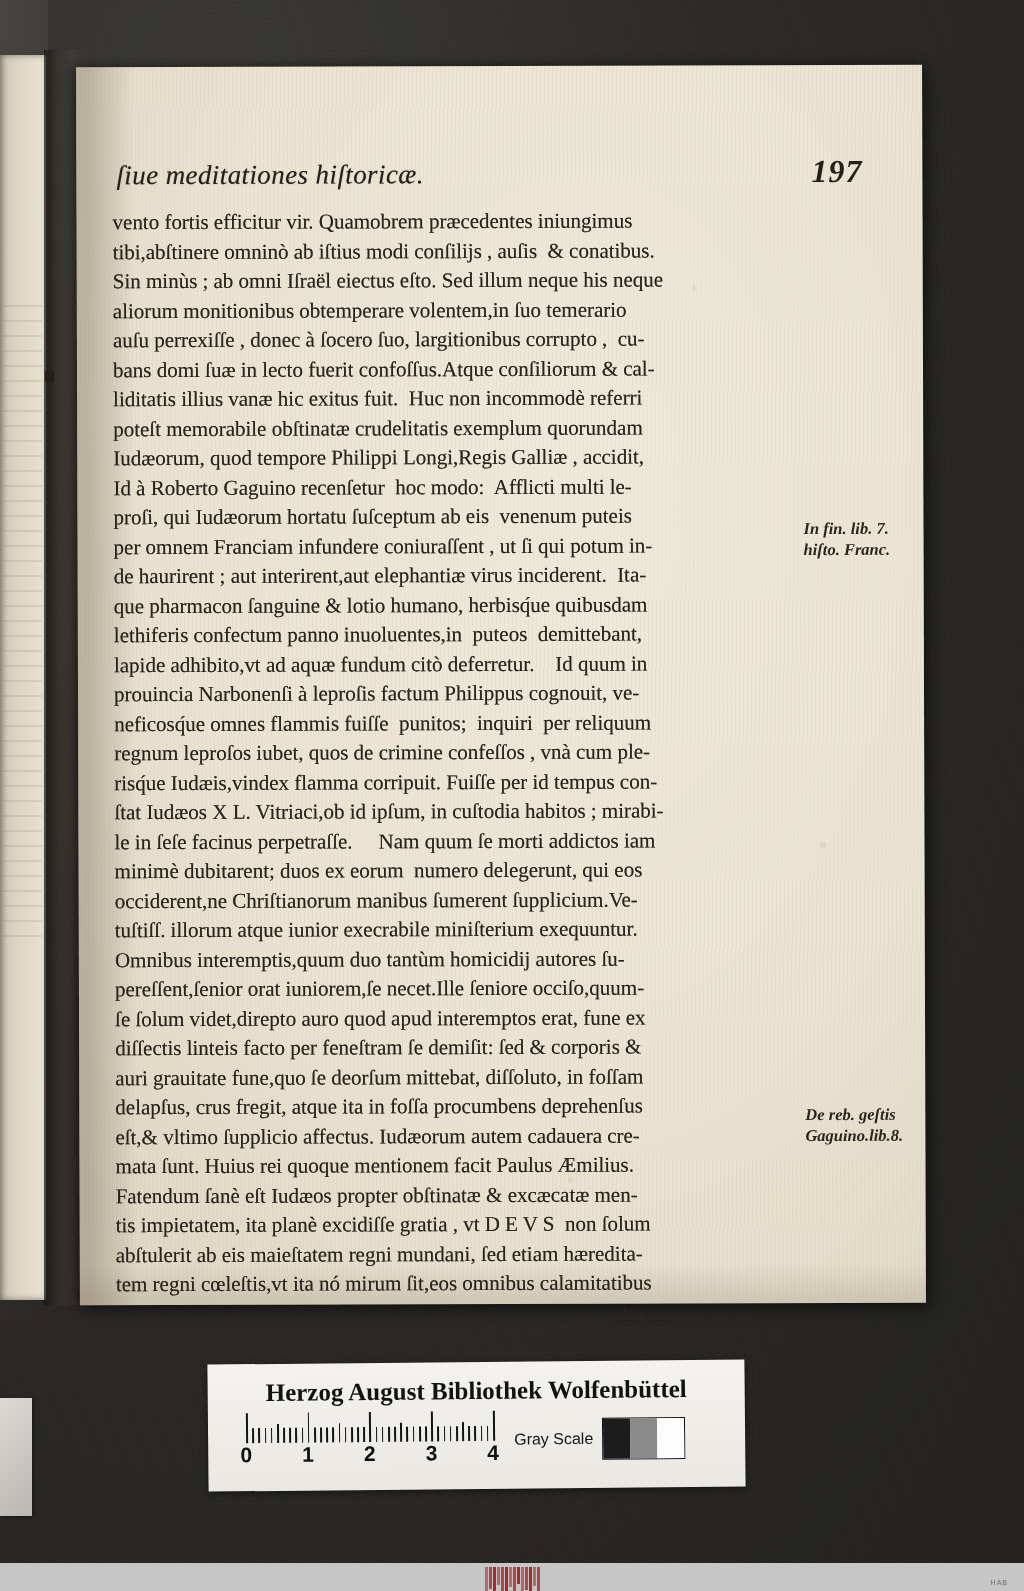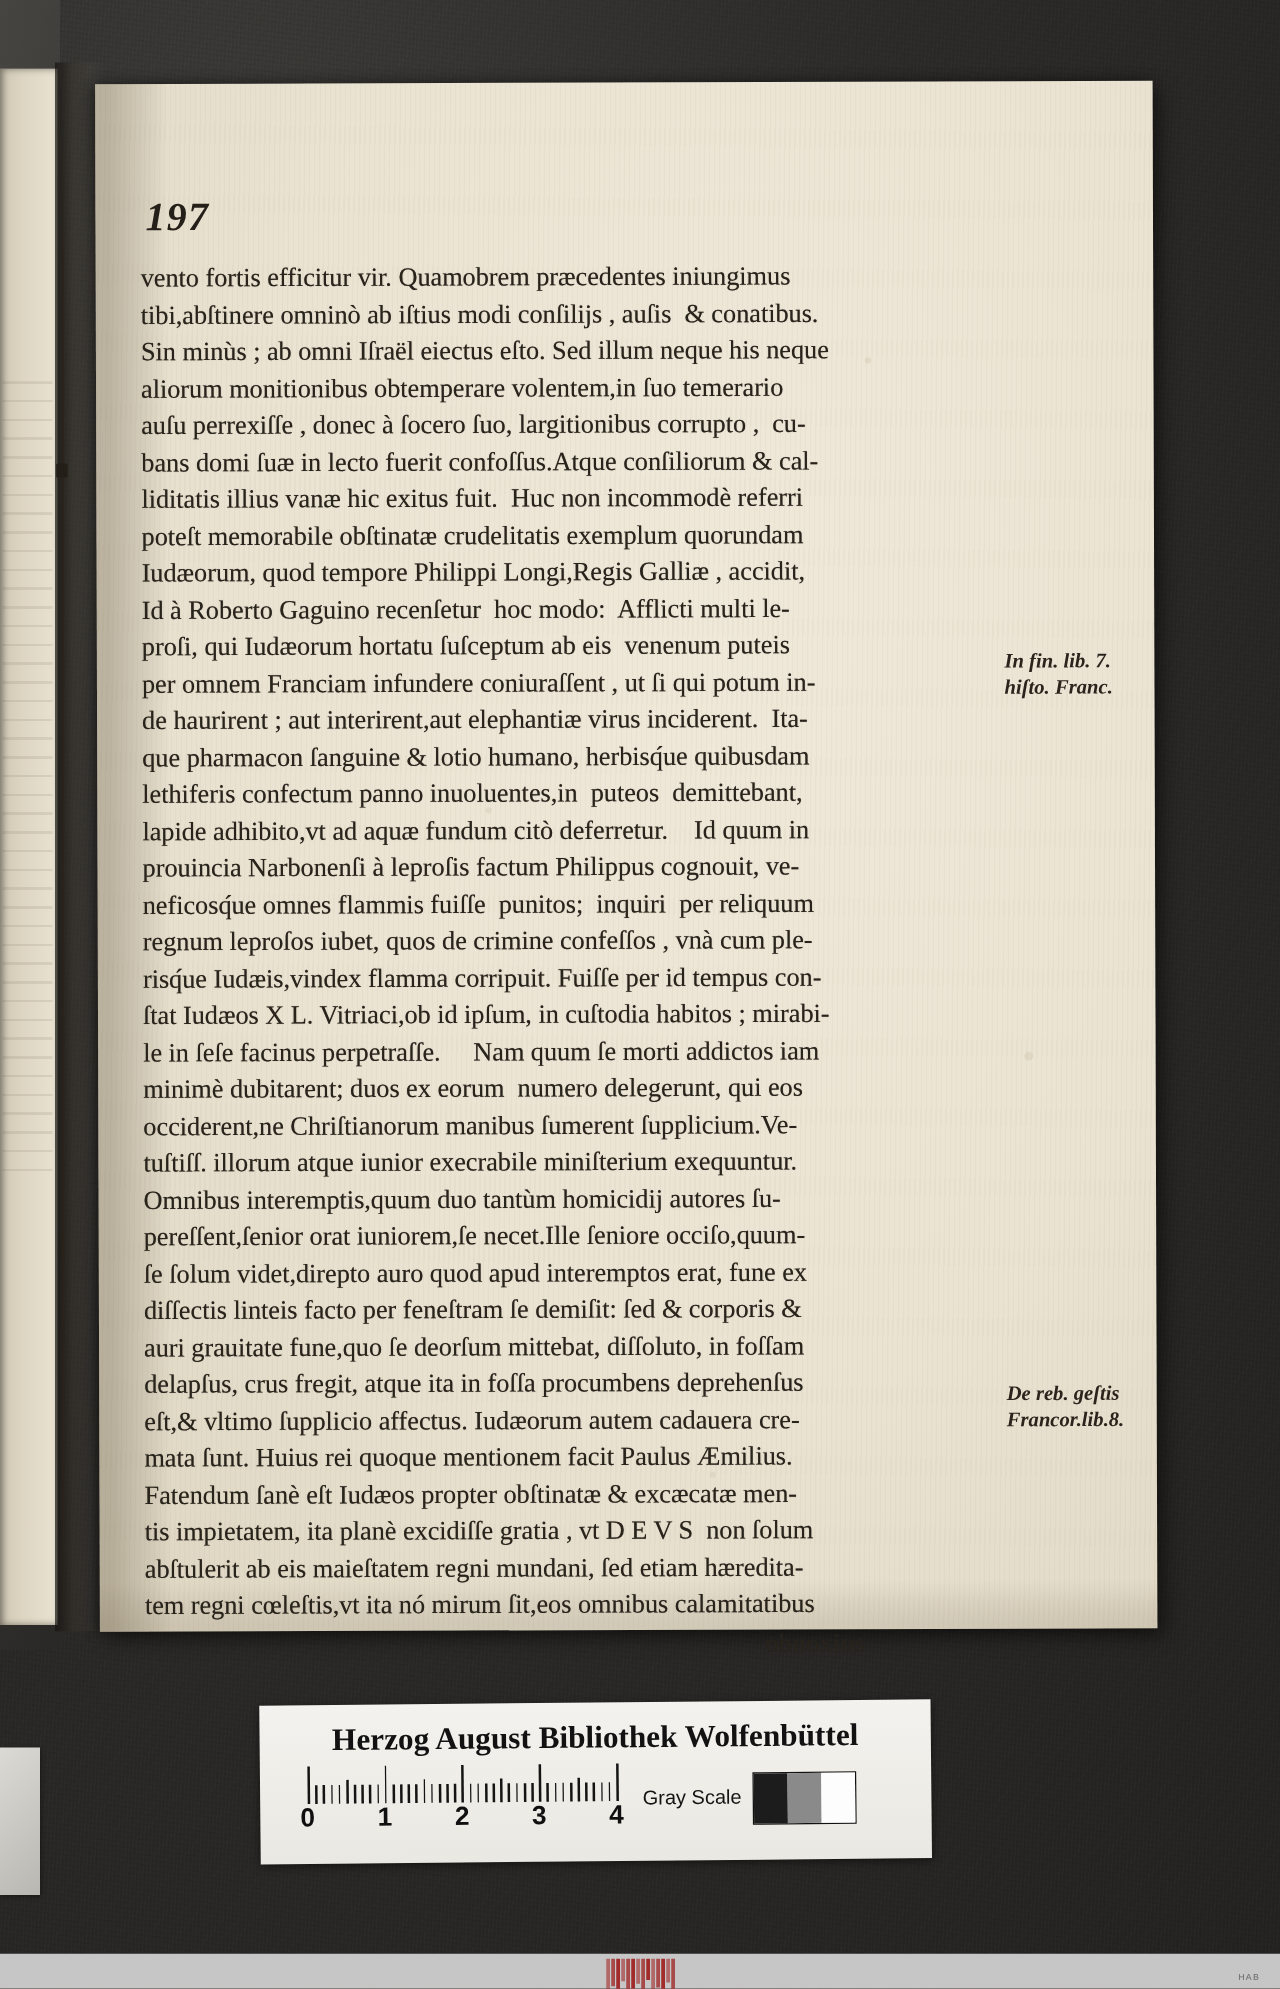--- a/index.html
+++ b/index.html
@@ -197,20 +197,21 @@
 <div id="gutter-line"></div>
 <div id="gutter-knot"></div>
 
 <div id="leaf">
   <div class="grain"></div>
   <div class="edge-shade"></div>
 
   <div id="typeblock">
 
     <div class="running-head">
+      <div class="rh-title">ſiue meditationes hiſtoricæ.</div>
       <div class="rh-folio">197</div>
     </div>
 
     <div class="body-col">
       <div class="tline">vento fortis efficitur vir. Quamobrem præcedentes iniungimus</div>
       <div class="tline">tibi,abſtinere omninò ab iſtius modi conſilijs , auſis  &amp; conatibus.</div>
       <div class="tline">Sin minùs ; ab omni Iſraël eiectus eſto. Sed illum neque his neque</div>
       <div class="tline">aliorum monitionibus obtemperare volentem,in ſuo temerario</div>
       <div class="tline">auſu perrexiſſe , donec à ſocero ſuo, largitionibus corrupto ,  cu-</div>
       <div class="tline">bans domi ſuæ in lecto fuerit confoſſus.Atque conſiliorum &amp; cal-</div>
@@ -249,21 +250,21 @@
       <div class="catchword">obnoxios</div>
     </div>
 
     <div class="marginal" id="marg-1">
       <div>In fin. lib. 7.</div>
       <div>hiſto. Franc.</div>
     </div>
 
     <div class="marginal" id="marg-2">
       <div>De reb. geſtis</div>
-      <div>Francor.lib.8.</div>
+      <div>Gaguino.lib.8.</div>
     </div>
 
   </div>
 </div>
 
 <div id="side-card"></div>
 
 <div id="calib">
   <div class="cal-title">Herzog August Bibliothek Wolfenbüttel</div>
   <div class="cal-lower">

